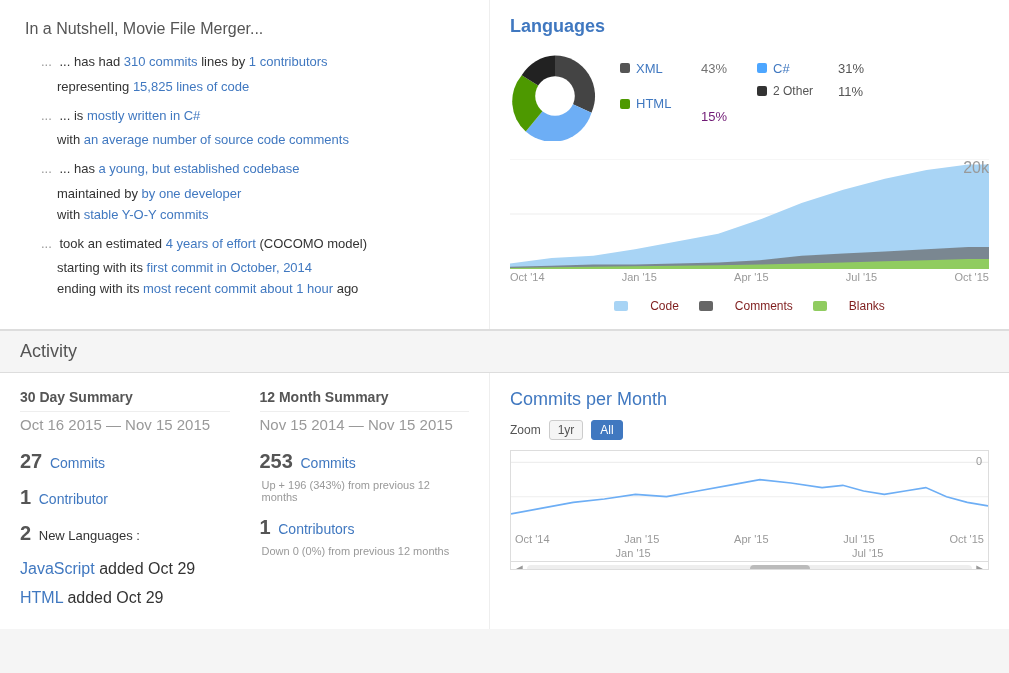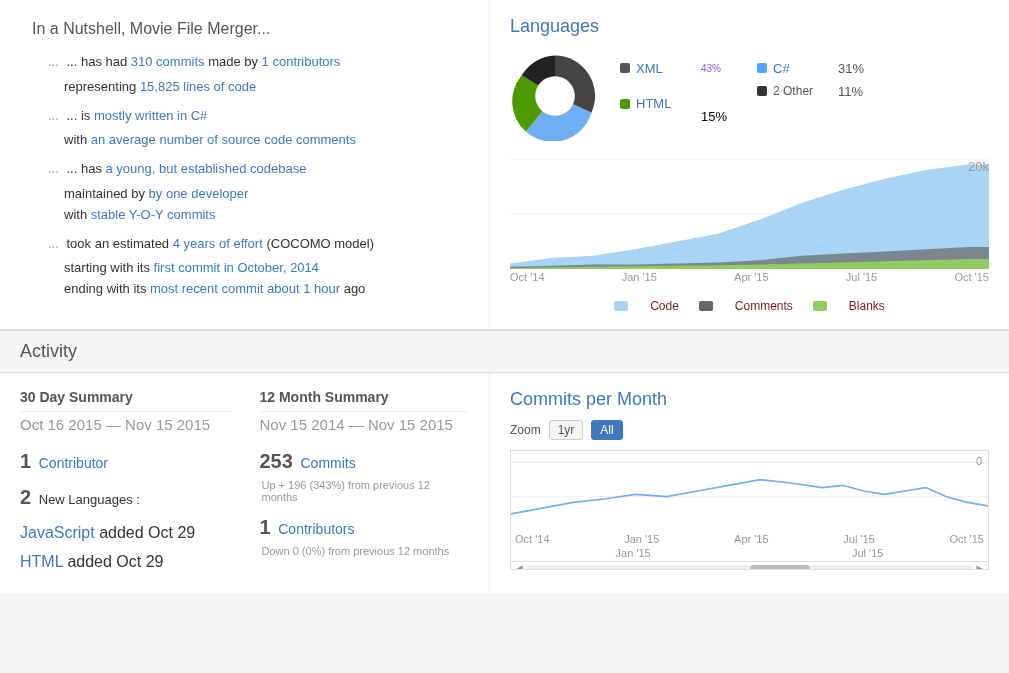--- a/index.html
+++ b/index.html
@@ -11,21 +11,21 @@
     }
     a { color: #4078c0; text-decoration: none; }
 
     .top-section {
       display: flex;
       background: #fff;
       border-bottom: 1px solid #ddd;
     }
     .nutshell {
       flex: 0 0 490px;
-      padding: 20px 20px 20px 32px;
+      padding: 20px 20px 20px 25px;
       border-right: 1px solid #eee;
     }
     .nutshell h2 {
       font-size: 16px;
       font-weight: normal;
       color: #555;
       margin-bottom: 14px;
     }
     .nutshell .bullet {
       padding-left: 16px;
@@ -40,21 +40,21 @@
       color: #999;
       margin-right: 4px;
     }
 
     .languages-panel {
       flex: 1;
       padding: 16px 20px;
     }
     .languages-panel h3 {
       font-size: 18px;
-      font-weight: normal;
+      font-weight: bold;
       color: #4078c0;
       margin-bottom: 14px;
     }
     .lang-content {
       display: flex;
       align-items: center;
       gap: 20px;
       margin-bottom: 18px;
     }
     
@@ -90,21 +90,21 @@
     }
     .chart-area {
       position: relative;
       width: 100%;
       height: 130px;
     }
     .chart-ymax {
       position: absolute;
       top: 0;
       right: 0;
-      font-size: 13px;
+      font-size: 16px;
       color: #999;
     }
     .chart-svg {
       width: 100%;
       height: 110px;
       display: block;
     }
     .chart-xaxis {
       display: flex;
       justify-content: space-between;
@@ -285,21 +285,21 @@
 <body>
 
 <div class="top-section">
 
   <div class="nutshell">
     <h2>In a Nutshell, Movie File Merger...</h2>
 
     <div class="bullet">
       <span class="dot">...</span>
       <span>... has had </span><a href="#">310 commits</a>
-      <span> made by </span><a href="#">1 contributors</a>
+      <span> lines by </span><a href="#">1 contributors</a>
     </div>
     <div class="sub-bullet">
       <span>representing </span><a href="#">15,825 lines of code</a>
     </div>
 
     <div class="bullet" style="margin-top:8px;">
       <span class="dot">...</span>
       <span>... is </span><a href="#">mostly written in C#</a>
     </div>
     <div class="sub-bullet">
@@ -345,26 +345,26 @@
 
         <path d="M50,50 L13,27 A45,45 0 0,1 50,5 Z" fill="#222"></path>
         <circle cx="50" cy="50" r="22" fill="#fff"></circle>
       </svg>
 
       <div style="display:flex; gap:10px; flex:1;">
         <div>
           <div class="lang-row">
             <div class="lang-color-dot" style="background:#555;"></div>
             <span class="lang-name" style="color:#4078c0;">XML</span>
-            <span style="margin-left:10px; color:#8b5cf6; font-size:10px;">43%</span>
+            <span style="margin-left:10px; color:#737373; font-size:13px;">43%</span>
           </div>
           <div class="lang-row">
             <div class="lang-color-dot" style="background:#4d9900;"></div>
             <span class="lang-name" style="color:#4078c0;">HTML</span>
-            <span style="margin-left:10px; color:#000000; font-size:13px;margin-top:25px;">15%</span>
+            <span style="margin-left:10px; color:#701a75; font-size:13px;margin-top:25px;">15%</span>
           </div>
         </div>
         <div style="margin-left:20px;">
           <div class="lang-row">
             <div class="lang-color-dot" style="background:#4da6ff;"></div>
             <span class="lang-name" style="color:#4078c0;">C#</span>
             <span style="margin-left:10px; color:#555; font-size:13px;">31%</span>
           </div>
           <div class="lang-row">
             <div class="lang-color-dot" style="background:#333;"></div>
@@ -422,20 +422,24 @@
 
 <div class="activity-section">
 
   <div class="summary-panel">
     <div class="summary-grid">
 
       <div class="summary-col">
         <h4>30 Day Summary</h4>
         <div class="date-range">Oct 16 2015 — Nov 15 2015</div>
         <div class="stat-line">
+          <span class="stat-num">27</span>
+          <a href="#" class="stat-label-link">Commits</a>
+        </div>
+        <div class="stat-line">
           <span class="stat-num">1</span>
           <a href="#" class="stat-label-link">Contributor</a>
         </div>
         <div class="stat-line">
           <span class="stat-num">2</span>
           <span>New Languages :</span>
         </div>
         <div class="new-lang-list">
           <div class="new-lang-item">
             <a href="#">JavaScript</a>

